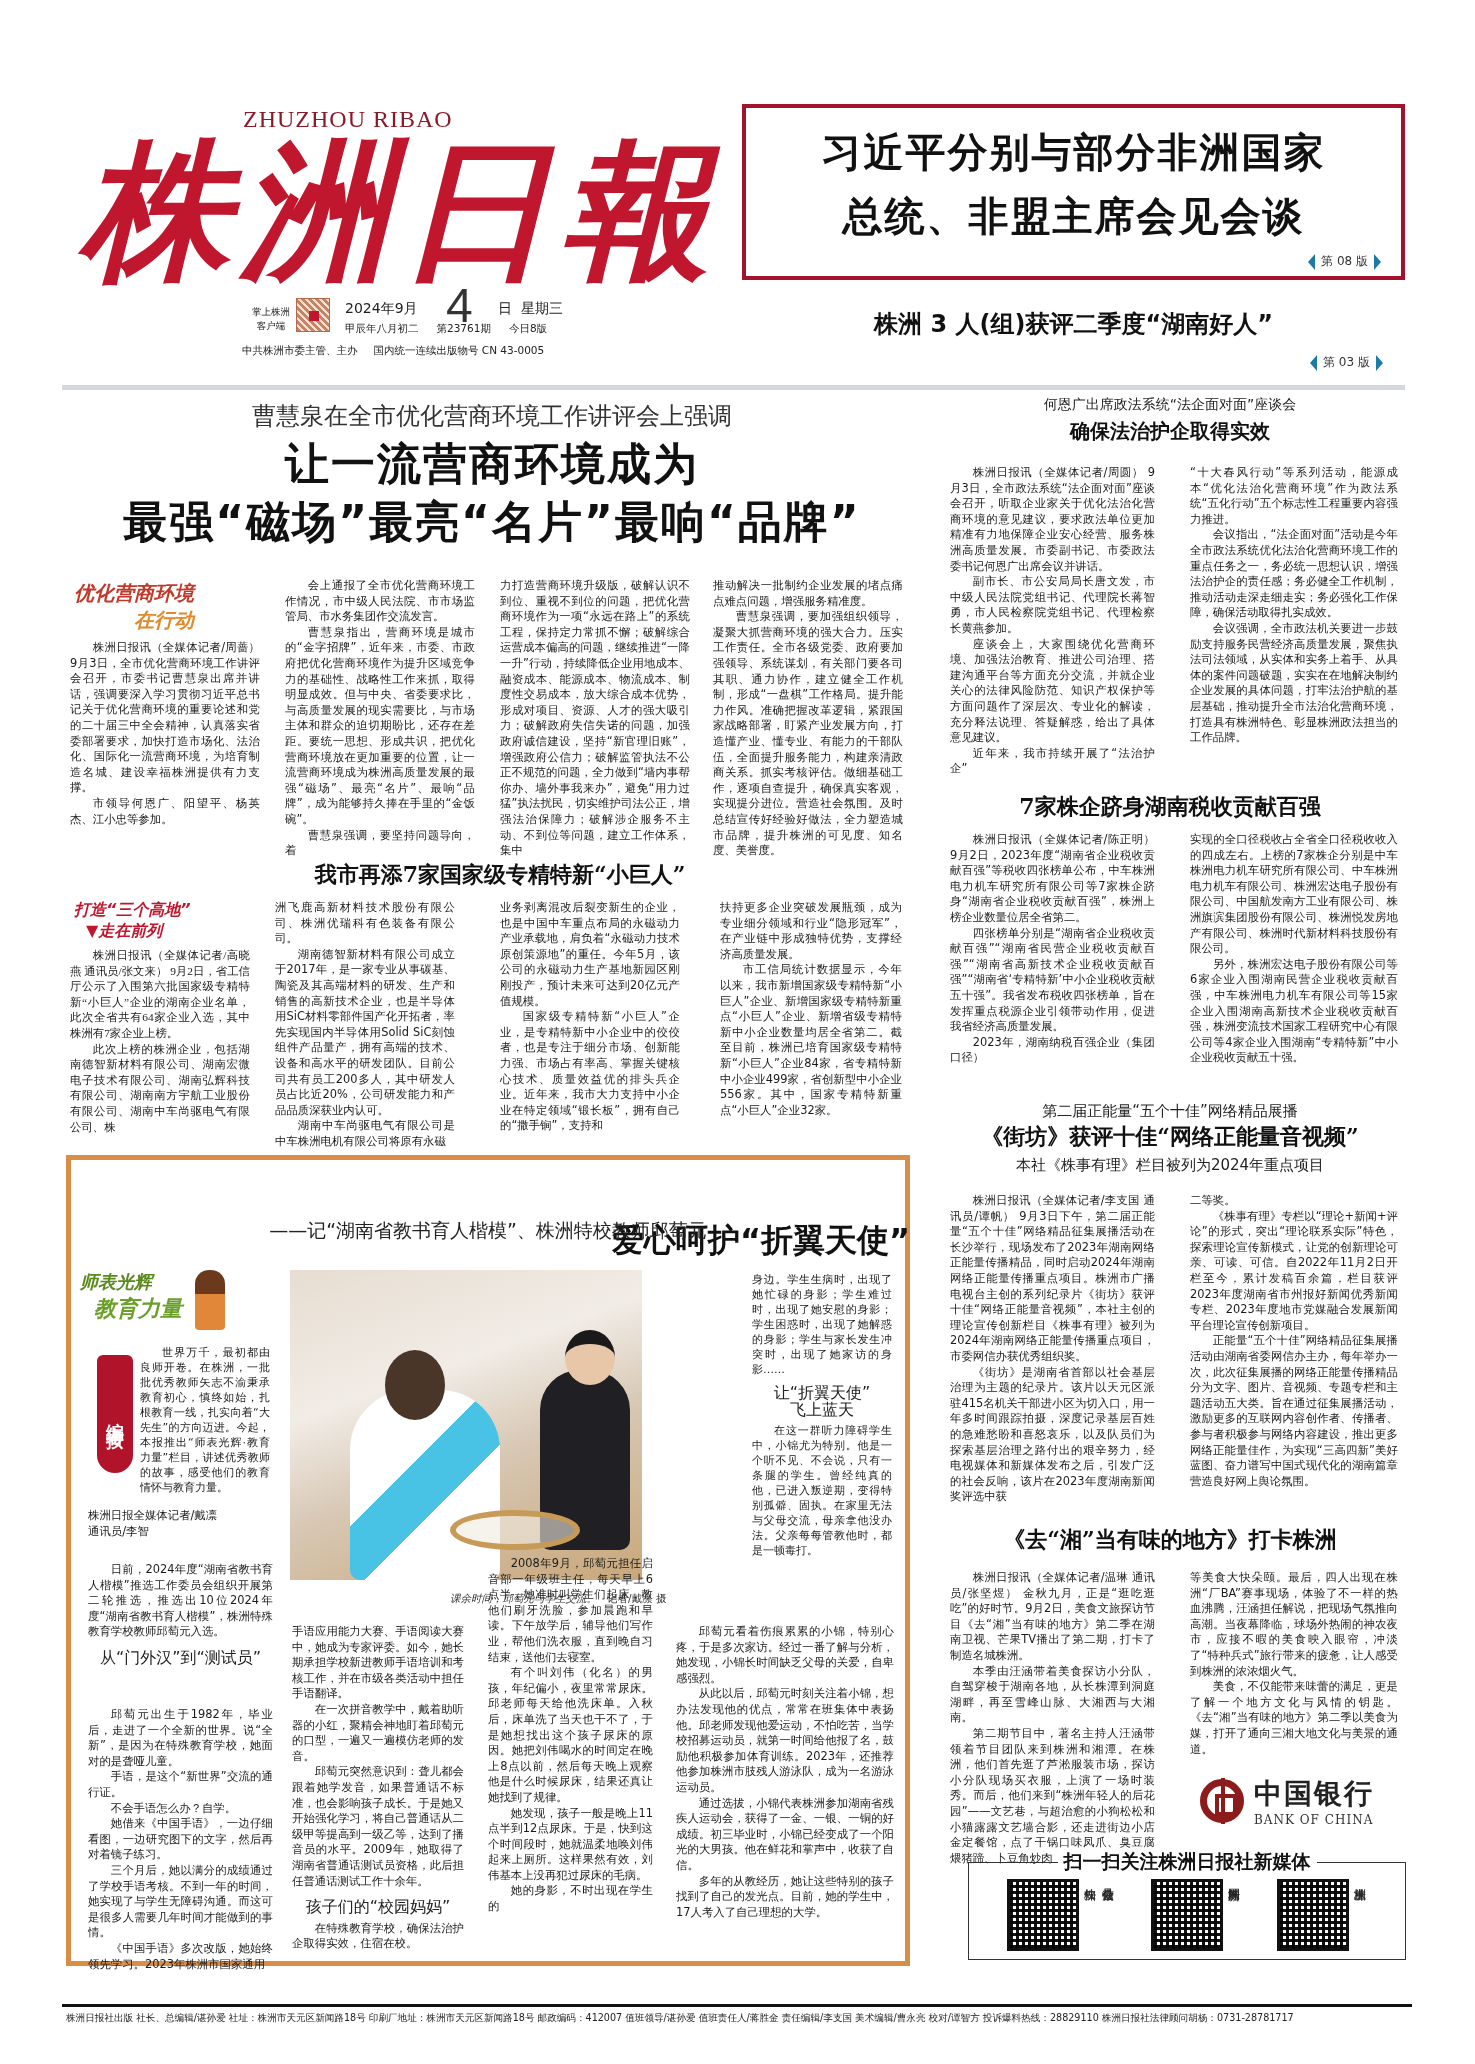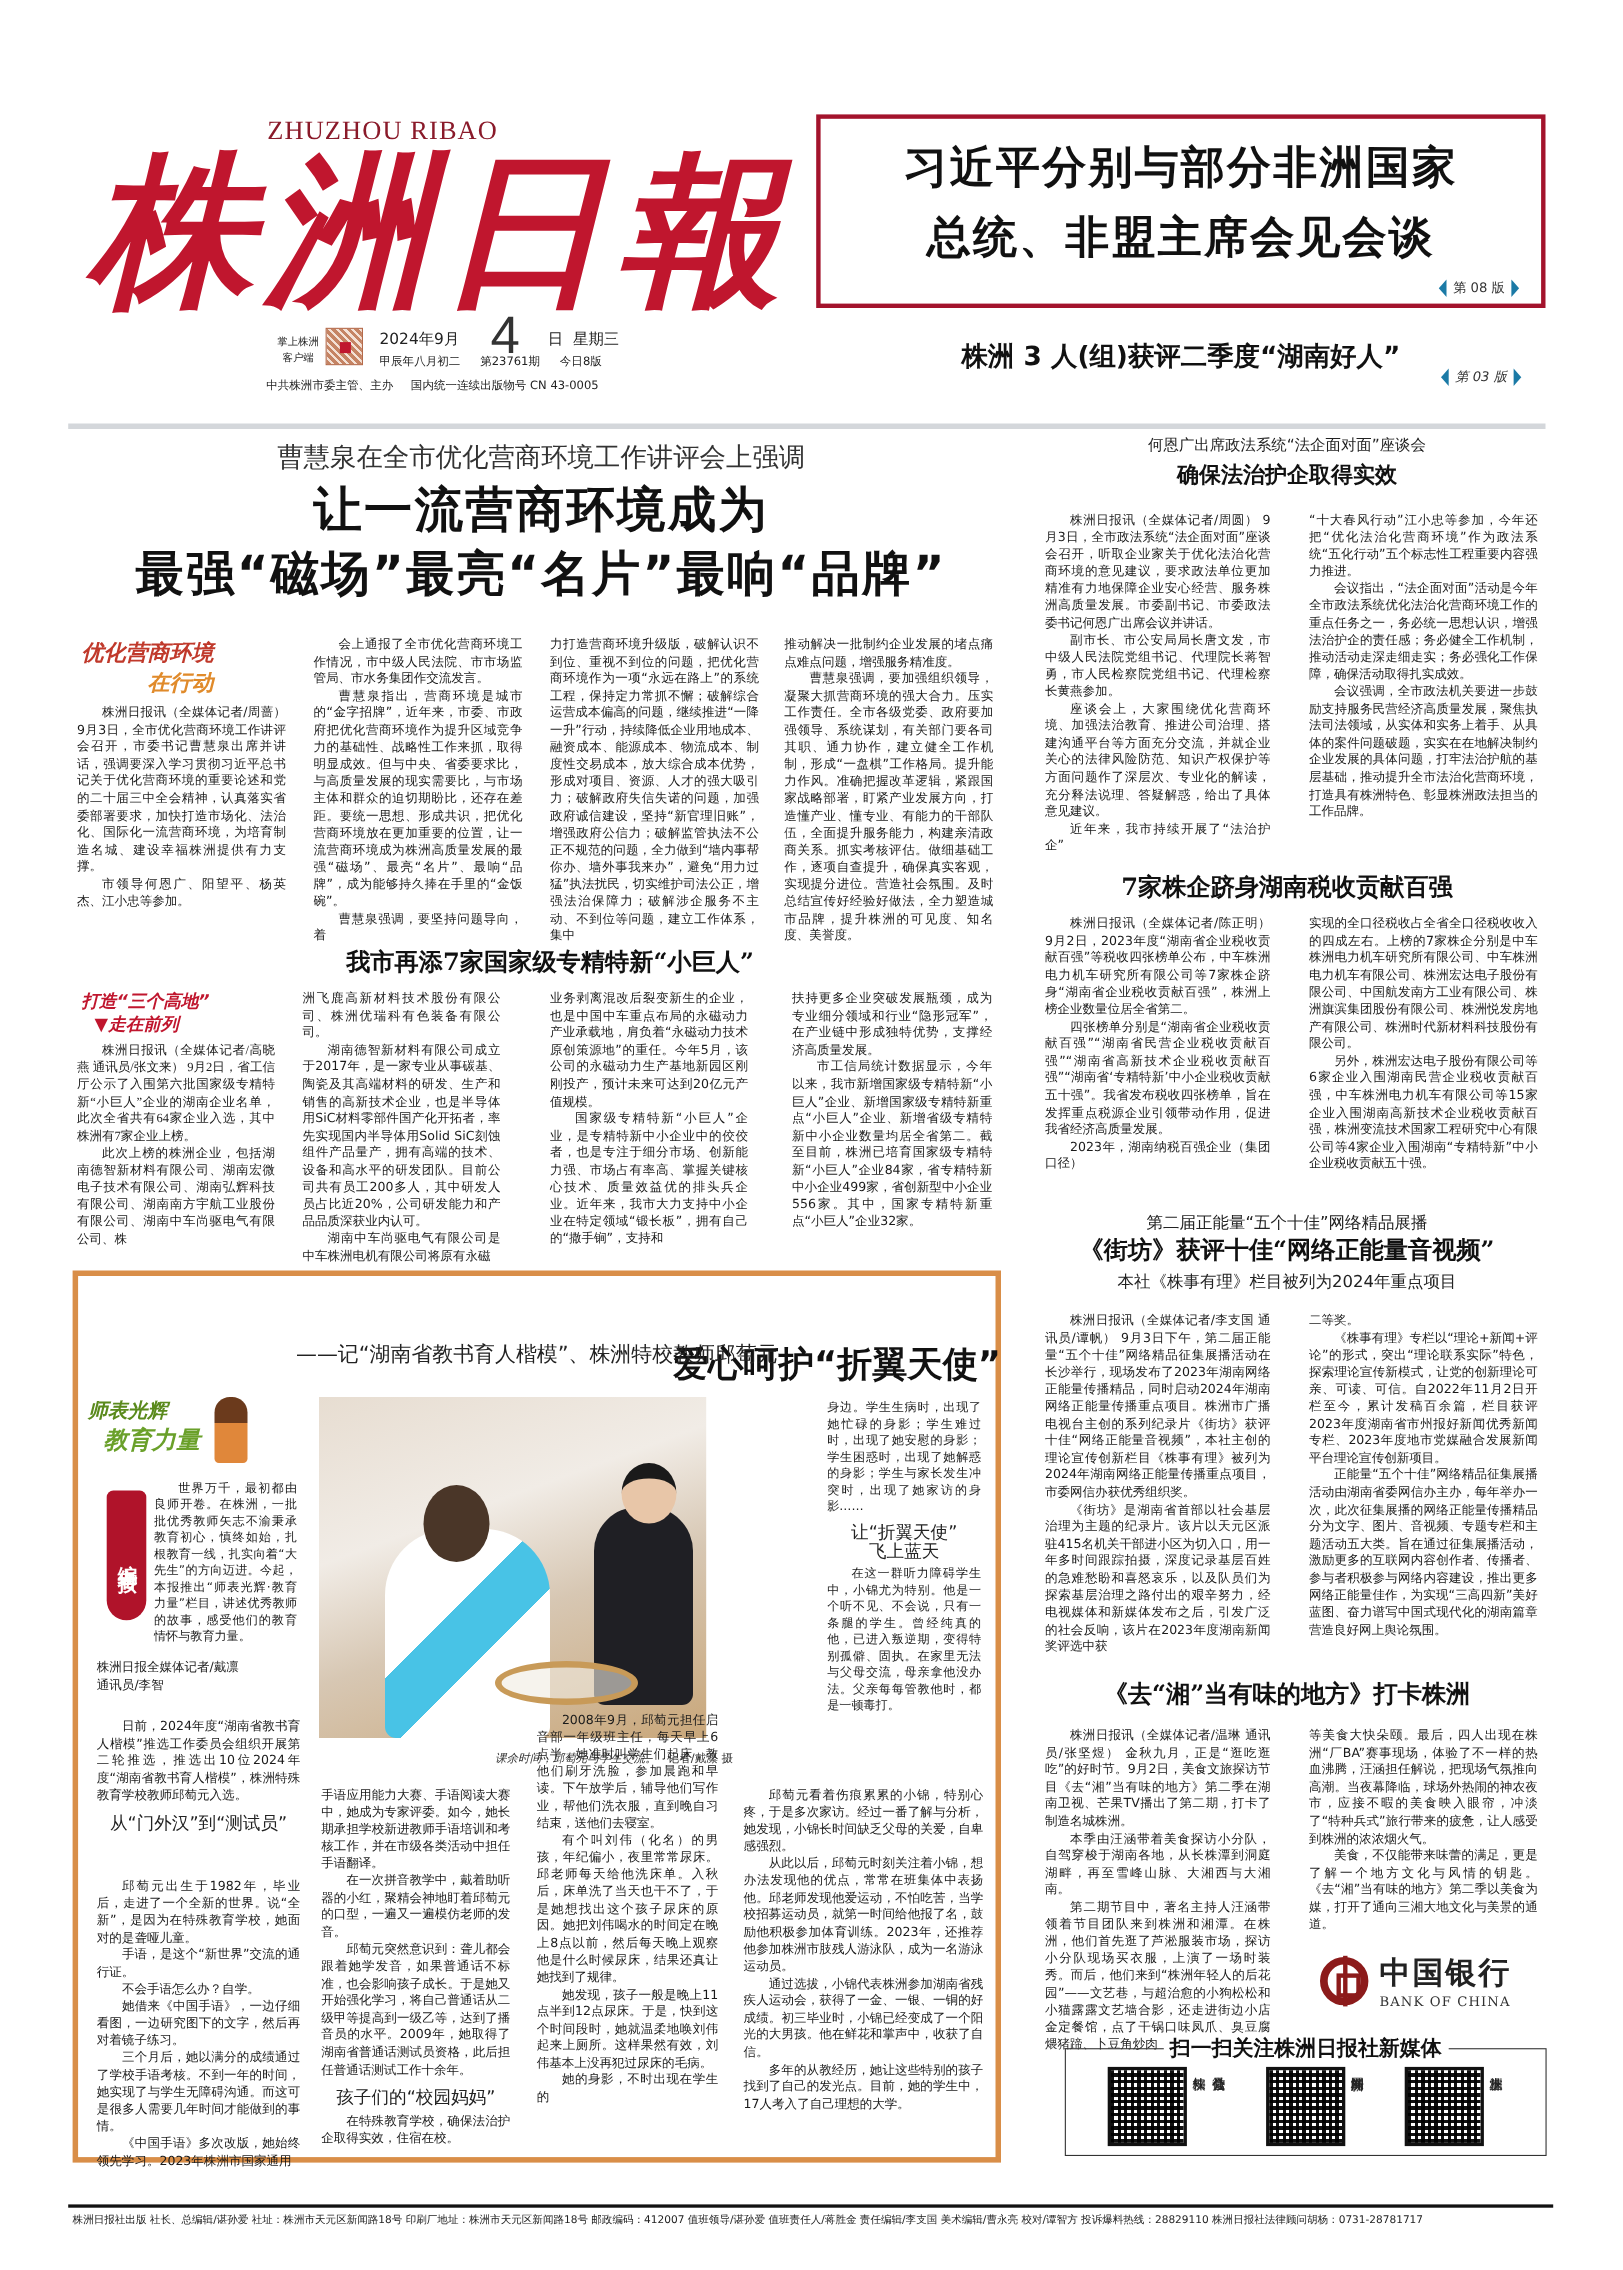--- a/index.html
+++ b/index.html
@@ -80,21 +80,21 @@
 <div class="abs headline-box">
   <div class="hl1" style="margin-top:12px;">习近平分别与部分非洲国家</div>
   <div class="hl1">总统、非盟主席会见会谈</div>
   <div class="page-ref" style="position:absolute;right:20px;bottom:6px;">
     <span class="tri-l"></span>
     <span>第 08 版</span>
     <span class="tri-r"></span>
   </div>
 </div>
 <div class="abs" style="left:742px;top:308px;width:663px;text-align:center;font-size:24px;font-weight:bold;">株洲 3 人(组)获评二季度“湖南好人”</div>
-<div class="abs page-ref" style="left:1310px;top:334px;font-style:italic;">
+<div class="abs page-ref" style="left:1310px;top:354px;">
   <span class="tri-l"></span>
   <span>第 03 版</span>
   <span class="tri-r"></span>
 </div>
 <div class="abs grey-rule"></div>
 
 <div class="abs main-kicker" style="left:62px;top:400px;width:860px;">曹慧泉在全市优化营商环境工作讲评会上强调</div>
 <div class="abs main-title" style="left:62px;top:436px;width:860px;">让一流营商环境成为</div>
 <div class="abs main-title" style="left:62px;top:494px;width:860px;">最强“磁场”最亮“名片”最响“品牌”</div>
 
@@ -145,21 +145,21 @@
 
 <div class="abs sec-kicker" style="left:935px;top:396px;width:470px;">何恩广出席政法系统“法企面对面”座谈会</div>
 <div class="abs sec-title" style="left:935px;top:418px;width:470px;font-size:20px;">确保法治护企取得实效</div>
 <div class="col body-text" style="left:950px;top:465px;width:205px;">
   <p>株洲日报讯（全媒体记者/周圆） 9月3日，全市政法系统“法企面对面”座谈会召开，听取企业家关于优化法治化营商环境的意见建议，要求政法单位更加精准有力地保障企业安心经营、服务株洲高质量发展。市委副书记、市委政法委书记何恩广出席会议并讲话。</p>
   <p>副市长、市公安局局长唐文发，市中级人民法院党组书记、代理院长蒋智勇，市人民检察院党组书记、代理检察长黄燕参加。</p>
   <p>座谈会上，大家围绕优化营商环境、加强法治教育、推进公司治理、搭建沟通平台等方面充分交流，并就企业关心的法律风险防范、知识产权保护等方面问题作了深层次、专业化的解读，充分释法说理、答疑解惑，给出了具体意见建议。</p>
   <p>近年来，我市持续开展了“法治护企”</p>
 </div>
 <div class="col body-text" style="left:1190px;top:465px;width:208px;">
-  <p style="text-indent:0">“十大春风行动”江小忠等参加，今年还把“优化法治化营商环境”作为政法系统“五化行动”五个标志性工程重要内容强力推进。</p>
+  <p style="text-indent:0">“十大春风行动”等系列活动，能源成本“优化法治化营商环境”作为政法系统“五化行动”五个标志性工程重要内容强力推进。</p>
   <p>会议指出，“法企面对面”活动是今年全市政法系统优化法治化营商环境工作的重点任务之一，务必统一思想认识，增强法治护企的责任感；务必健全工作机制，推动活动走深走细走实；务必强化工作保障，确保活动取得扎实成效。</p>
   <p>会议强调，全市政法机关要进一步鼓励支持服务民营经济高质量发展，聚焦执法司法领域，从实体和实务上着手、从具体的案件问题破题，实实在在地解决制约企业发展的具体问题，打牢法治护航的基层基础，推动提升全市法治化营商环境，打造具有株洲特色、彰显株洲政法担当的工作品牌。</p>
 </div>
 
 <div class="abs sec-title" style="left:935px;top:792px;width:470px;">7家株企跻身湖南税收贡献百强</div>
 <div class="col body-text" style="left:950px;top:832px;width:205px;">
   <p>株洲日报讯（全媒体记者/陈正明） 9月2日，2023年度“湖南省企业税收贡献百强”等税收四张榜单公布，中车株洲电力机车研究所有限公司等7家株企跻身“湖南省企业税收贡献百强”，株洲上榜企业数量位居全省第二。</p>
   <p>四张榜单分别是“湖南省企业税收贡献百强”“湖南省民营企业税收贡献百强”“湖南省高新技术企业税收贡献百强”“湖南省‘专精特新’中小企业税收贡献五十强”。我省发布税收四张榜单，旨在发挥重点税源企业引领带动作用，促进我省经济高质量发展。</p>
   <p>2023年，湖南纳税百强企业（集团口径）</p>
 </div>

